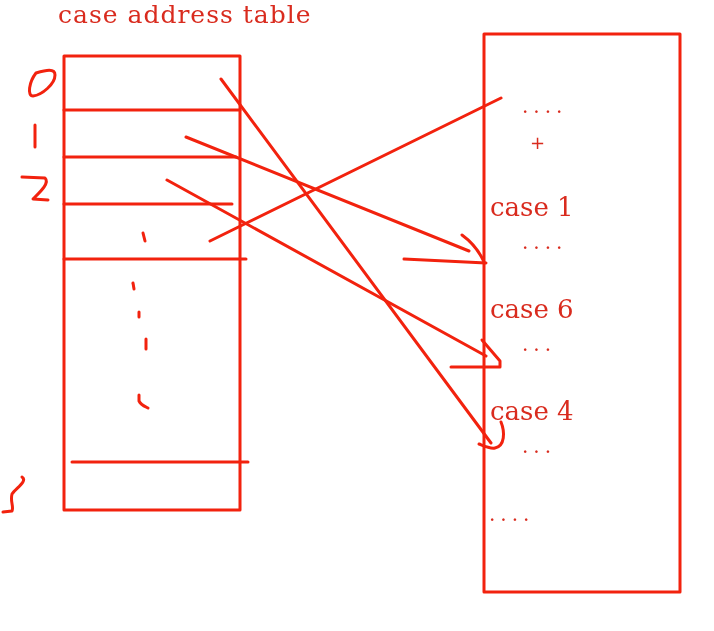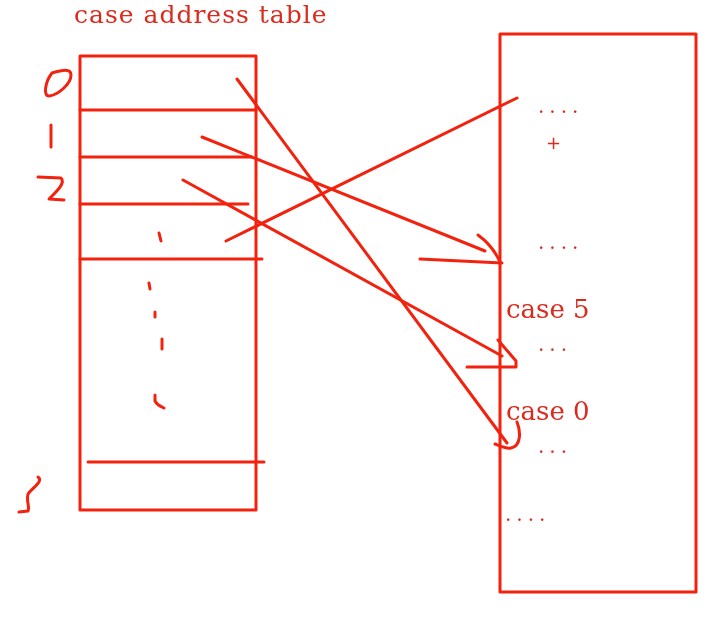--- a/index.html
+++ b/index.html
@@ -1,39 +1,40 @@
 <!DOCTYPE html>
 <html><head>
 <meta charset="utf-8">
 <style>
   html, body { margin: 0; padding: 0; background: #ffffff; }
   body { width: 714px; height: 631px; position: relative; overflow: hidden; }
-  #canvas { position: absolute; left: 16px; top: 0; width: 574px; height: 631px; }
+  #canvas { position: absolute; left: 0; top: 0; width: 574px; height: 631px; }
   .lbl { position: absolute; font-family: "DejaVu Serif", "Liberation Serif", serif; color: #d92b1e; white-space: pre; line-height: 1; }
   .title { font-size: 25px; letter-spacing: 1px; }
   .case { font-size: 26px; }
   .dots { font-size: 20px; letter-spacing: 5px; }
   svg { position: absolute; left: 0; top: 0; }
 </style>
 </head>
 <body>
 
 <div id="canvas">
 
   <div class="lbl title" style="left:58px; top:2px;">case address table</div>
 
   <div class="lbl dots" style="left:522px; top:96px;">....</div>
   <div class="lbl" style="left:530px; top:134px; font-size:18px; font-family:'DejaVu Sans',sans-serif;">+</div>
 
+  <div class="lbl case" style="left:490px; top:194px;">case 1</div>
   <div class="lbl dots" style="left:522px; top:232px;">....</div>
 
-  <div class="lbl case" style="left:490px; top:296px;">case 5</div>
+  <div class="lbl case" style="left:490px; top:296px;">case 6</div>
   <div class="lbl dots" style="left:522px; top:334px;">...</div>
 
-  <div class="lbl case" style="left:490px; top:398px;">case 0</div>
+  <div class="lbl case" style="left:490px; top:398px;">case 4</div>
   <div class="lbl dots" style="left:522px; top:436px;">...</div>
 
   <div class="lbl dots" style="left:489px; top:504px;">....</div>
 
   <svg width="714" height="631" viewBox="0 0 714 631">
     <g fill="none" stroke="#f2220e" stroke-width="3" stroke-linecap="round" stroke-linejoin="round">
 
       <rect x="64" y="56" width="176" height="454"></rect>
       <line x1="64" y1="110" x2="240" y2="110"></line>
       <line x1="64" y1="157" x2="236" y2="157"></line>

